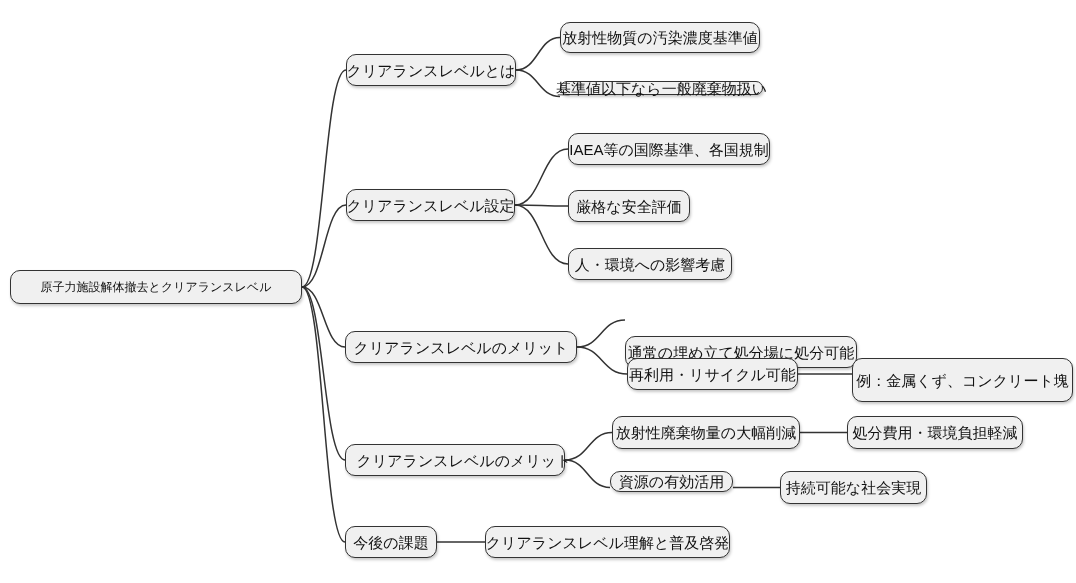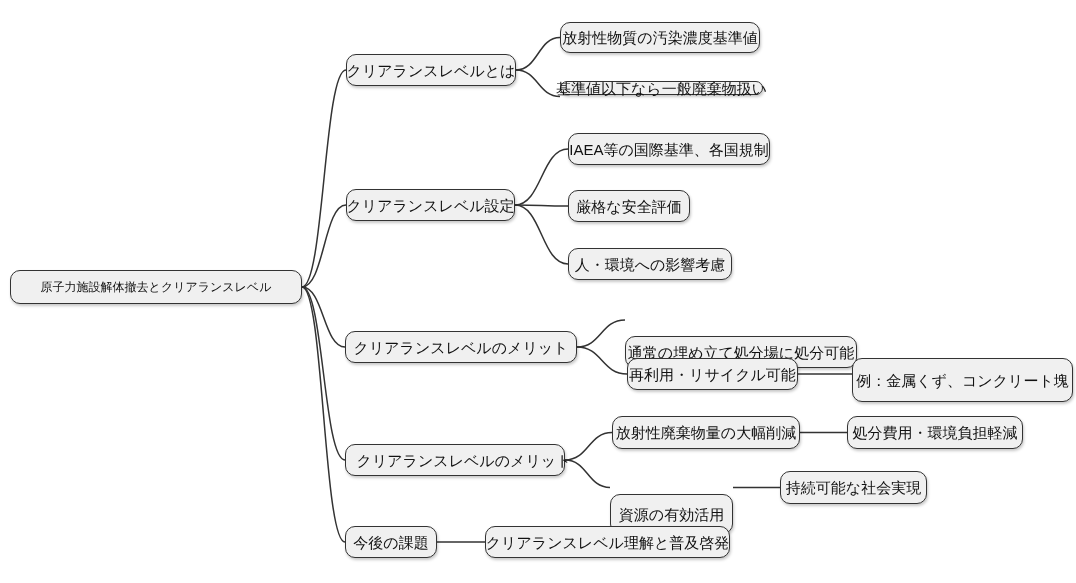--- a/index.html
+++ b/index.html
@@ -74,17 +74,17 @@
     <div class="node" style="left: 568px; top: 133px; width: 202px; height: 32px;">IAEA等の国際基準、各国規制</div>
     <div class="node" style="left: 568px; top: 190px; width: 122px; height: 32px;">厳格な安全評価</div>
     <div class="node" style="left: 568px; top: 248px; width: 164px; height: 32px;">人・環境への影響考慮</div>
     <div class="node" style="left: 345px; top: 331px; width: 232px; height: 32px;">クリアランスレベルのメリット</div>
     <div class="node" style="left: 625px; top: 304px; width: 232px; height: 32px; margin-top: 32px;">通常の埋め立て処分場に処分可能</div>
     <div class="node" style="left: 627px; top: 358px; width: 171px; height: 32px;">再利用・リサイクル可能</div>
     <div class="node" style="left: 852px; top: 358px; width: 221px; height: 44px;">例：金属くず、コンクリート塊</div>
     <div class="node" style="left: 345px; top: 444px; width: 220px; height: 32px; padding-left: 18px;">クリアランスレベルのメリット</div>
     <div class="node" style="left: 612px; top: 416px; width: 188px; height: 33px;">放射性廃棄物量の大幅削減</div>
     <div class="node" style="left: 847px; top: 416px; width: 176px; height: 33px;">処分費用・環境負担軽減</div>
-    <div class="node" style="left: 610px; top: 471px; width: 123px; height: 40px; margin-top: 23px;">資源の有効活用</div>
+    <div class="node" style="left: 610px; top: 471px; width: 123px; height: 21px;">資源の有効活用</div>
     <div class="node" style="left: 780px; top: 471px; width: 147px; height: 33px;">持続可能な社会実現</div>
     <div class="node" style="left: 345px; top: 526px; width: 92px; height: 32px;">今後の課題</div>
     <div class="node" style="left: 485px; top: 526px; width: 245px; height: 32px;">クリアランスレベル理解と普及啓発</div>
   </div>
 
 </body></html>

